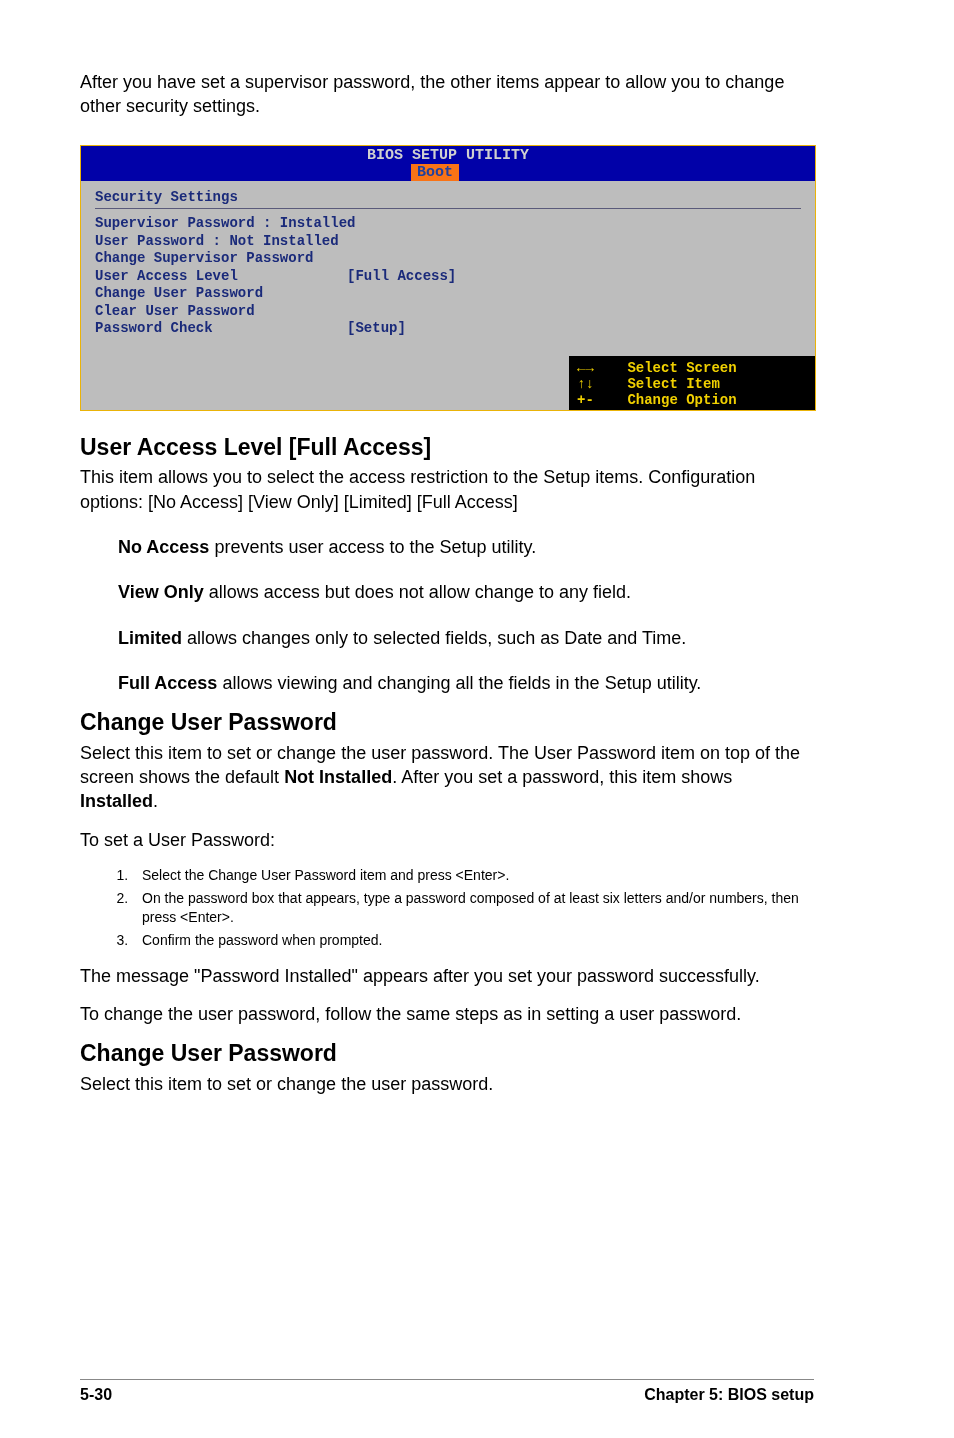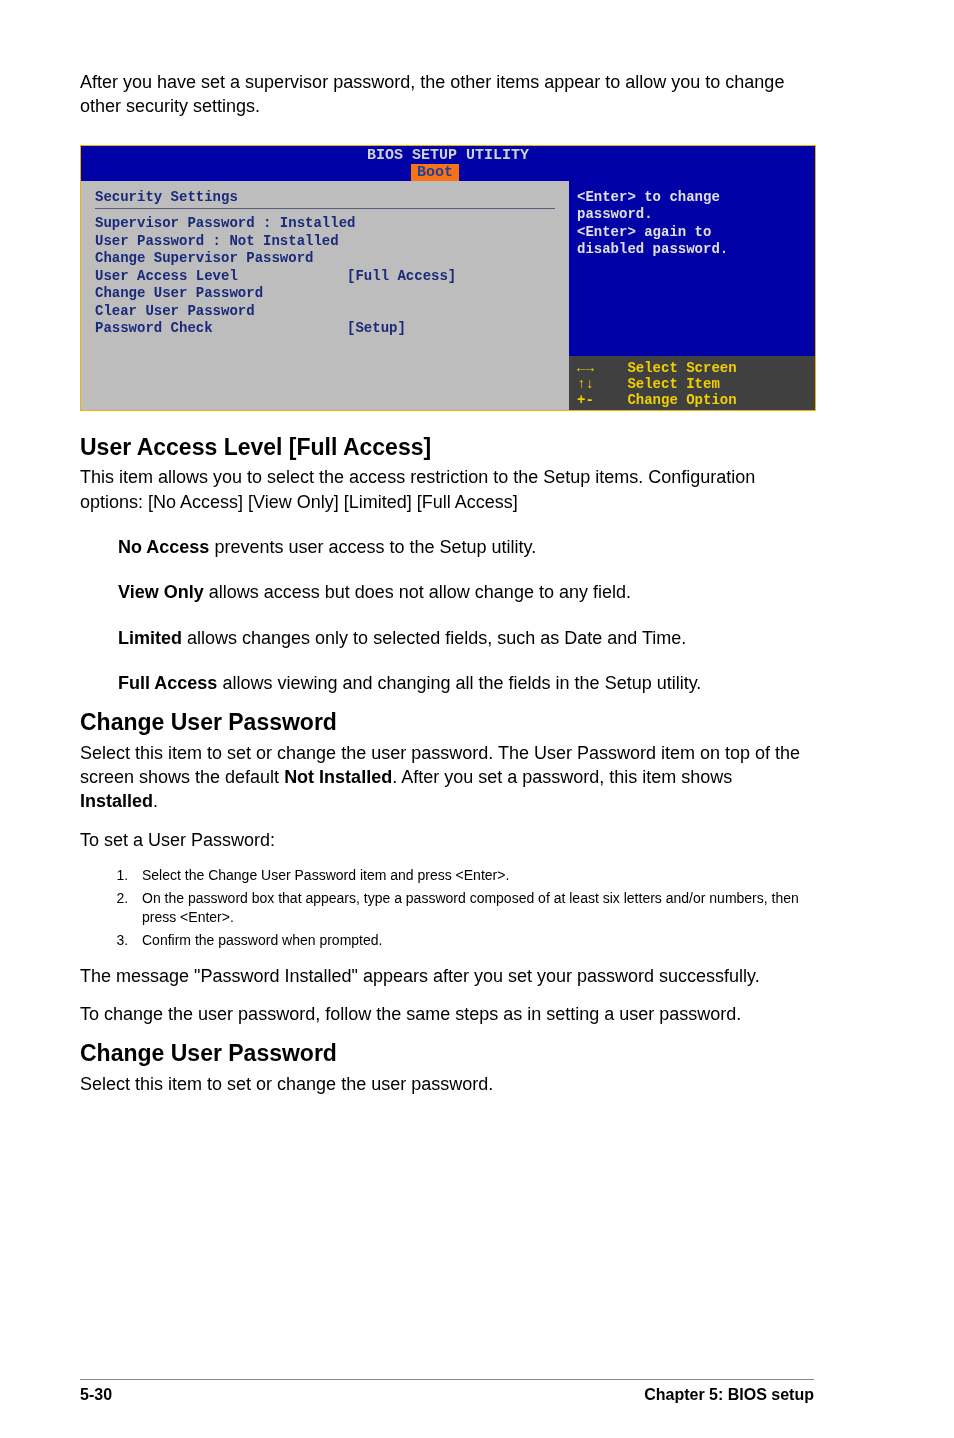--- a/index.html
+++ b/index.html
@@ -82,21 +82,21 @@
     display: flex;
     font-weight: bold;
   }
   .bios-foot-left {
     flex: 1;
     background: #bdbdbd;
     height: 54px;
   }
   .bios-foot-right {
     width: 230px;
-    background: #404040;
+    background: #000000;
     color: #f0d000;
     padding: 4px 8px 2px 8px;
     line-height: 1.15;
     font-size: 14px;
     font-weight: bold;
     white-space: pre;
   }
   
   h2.sec {
     font-size: 23px;
@@ -168,24 +168,20 @@
           <span>[Full Access]</span>
         </div>
         <div>Change User Password</div>
         <div>Clear User Password</div>
         <div>
           <span>Password Check</span>
           &nbsp;&nbsp;&nbsp;&nbsp;&nbsp;&nbsp;&nbsp;&nbsp;&nbsp;&nbsp;&nbsp;&nbsp;&nbsp;&nbsp;
           <span>[Setup]</span>
         </div>
       </div>
-      <div class="bios-right">&lt;Enter&gt; to change
-password.
-&lt;Enter&gt; again to
-disabled password.</div>
     </div>
     <div class="bios-foot">
       <div class="bios-foot-left"></div>
       <div class="bios-foot-right">←→    Select Screen
 ↑↓    Select Item
 +-    Change Option</div>
     </div>
   </div>
 
   <h2 class="sec">User Access Level [Full Access]</h2>

